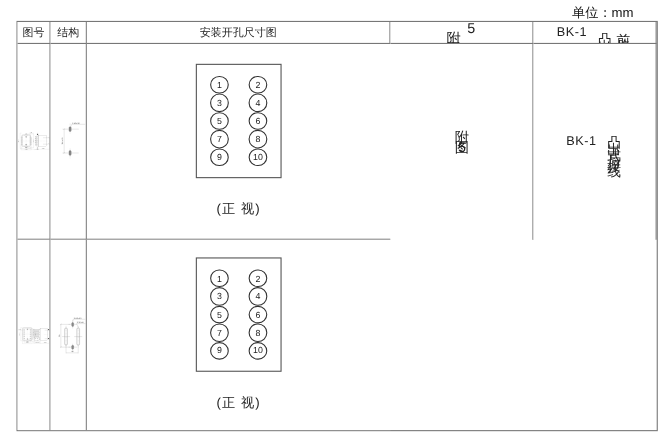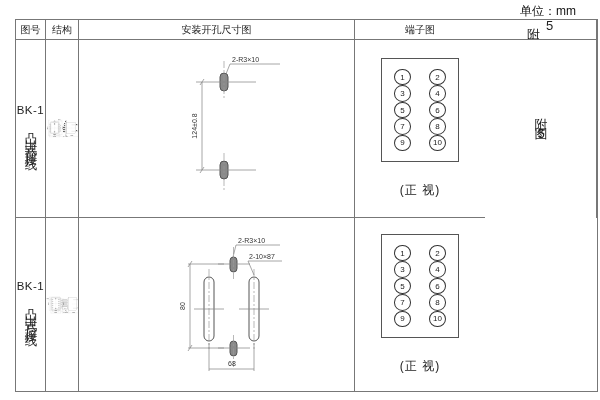--- a/index.html
+++ b/index.html
@@ -11,21 +11,21 @@
        grid-template-columns:30px 33px 276px 130px auto;
        grid-template-rows:20px 178px auto;background:#fff;}
   .cell{border-right:1px solid #777;border-bottom:1px solid #777;
         display:flex;align-items:center;justify-content:center;
         overflow:hidden;box-sizing:border-box;background:#fff;}
   .last-col{border-right:none;}
   .last-row{border-bottom:none;}
   .hdr{font-size:10px;color:#222;white-space:nowrap;}
   .vtext{writing-mode:vertical-lr;text-orientation:upright;}
   .figno{font-size:13px;letter-spacing:9px;}
-  .struct{flex-direction:column;gap:7px;}
+  .struct{flex-direction:row;gap:7px;}
   .model{font-size:11.5px;letter-spacing:0.5px;}
   .structtxt{font-size:12.5px;letter-spacing:5px;}
   svg{display:block;}
   svg text{font-size:7px;fill:#333;stroke:none;}
   svg text.sm{font-size:6.3px;}
   .cl{stroke:#999;stroke-width:0.7;stroke-dasharray:7 2 2 2;}
   .dim{stroke:#888;stroke-width:0.75;}
   .tbox{width:78px;height:104px;border:1.5px solid #555;display:flex;
         justify-content:space-between;padding:10px 12px;box-sizing:border-box;}
   .tcol{display:flex;flex-direction:column;justify-content:space-between;}
@@ -37,21 +37,20 @@
 </head>
 <body>
 
 <div class="unit">单位：mm</div>
 
 <div class="tbl">
 
   <div class="cell hdr">图号</div>
   <div class="cell hdr">结构</div>
   <div class="cell hdr">安装开孔尺寸图</div>
-  <div class="cell hdr last-col">端子图</div>
 
   <div class="cell">
     <span class="vtext figno">附图5</span>
   </div>
 
   <div class="cell struct">
     <span class="model">BK-1</span>
     <span class="vtext structtxt">凸出式前接线</span>
   </div>
 

